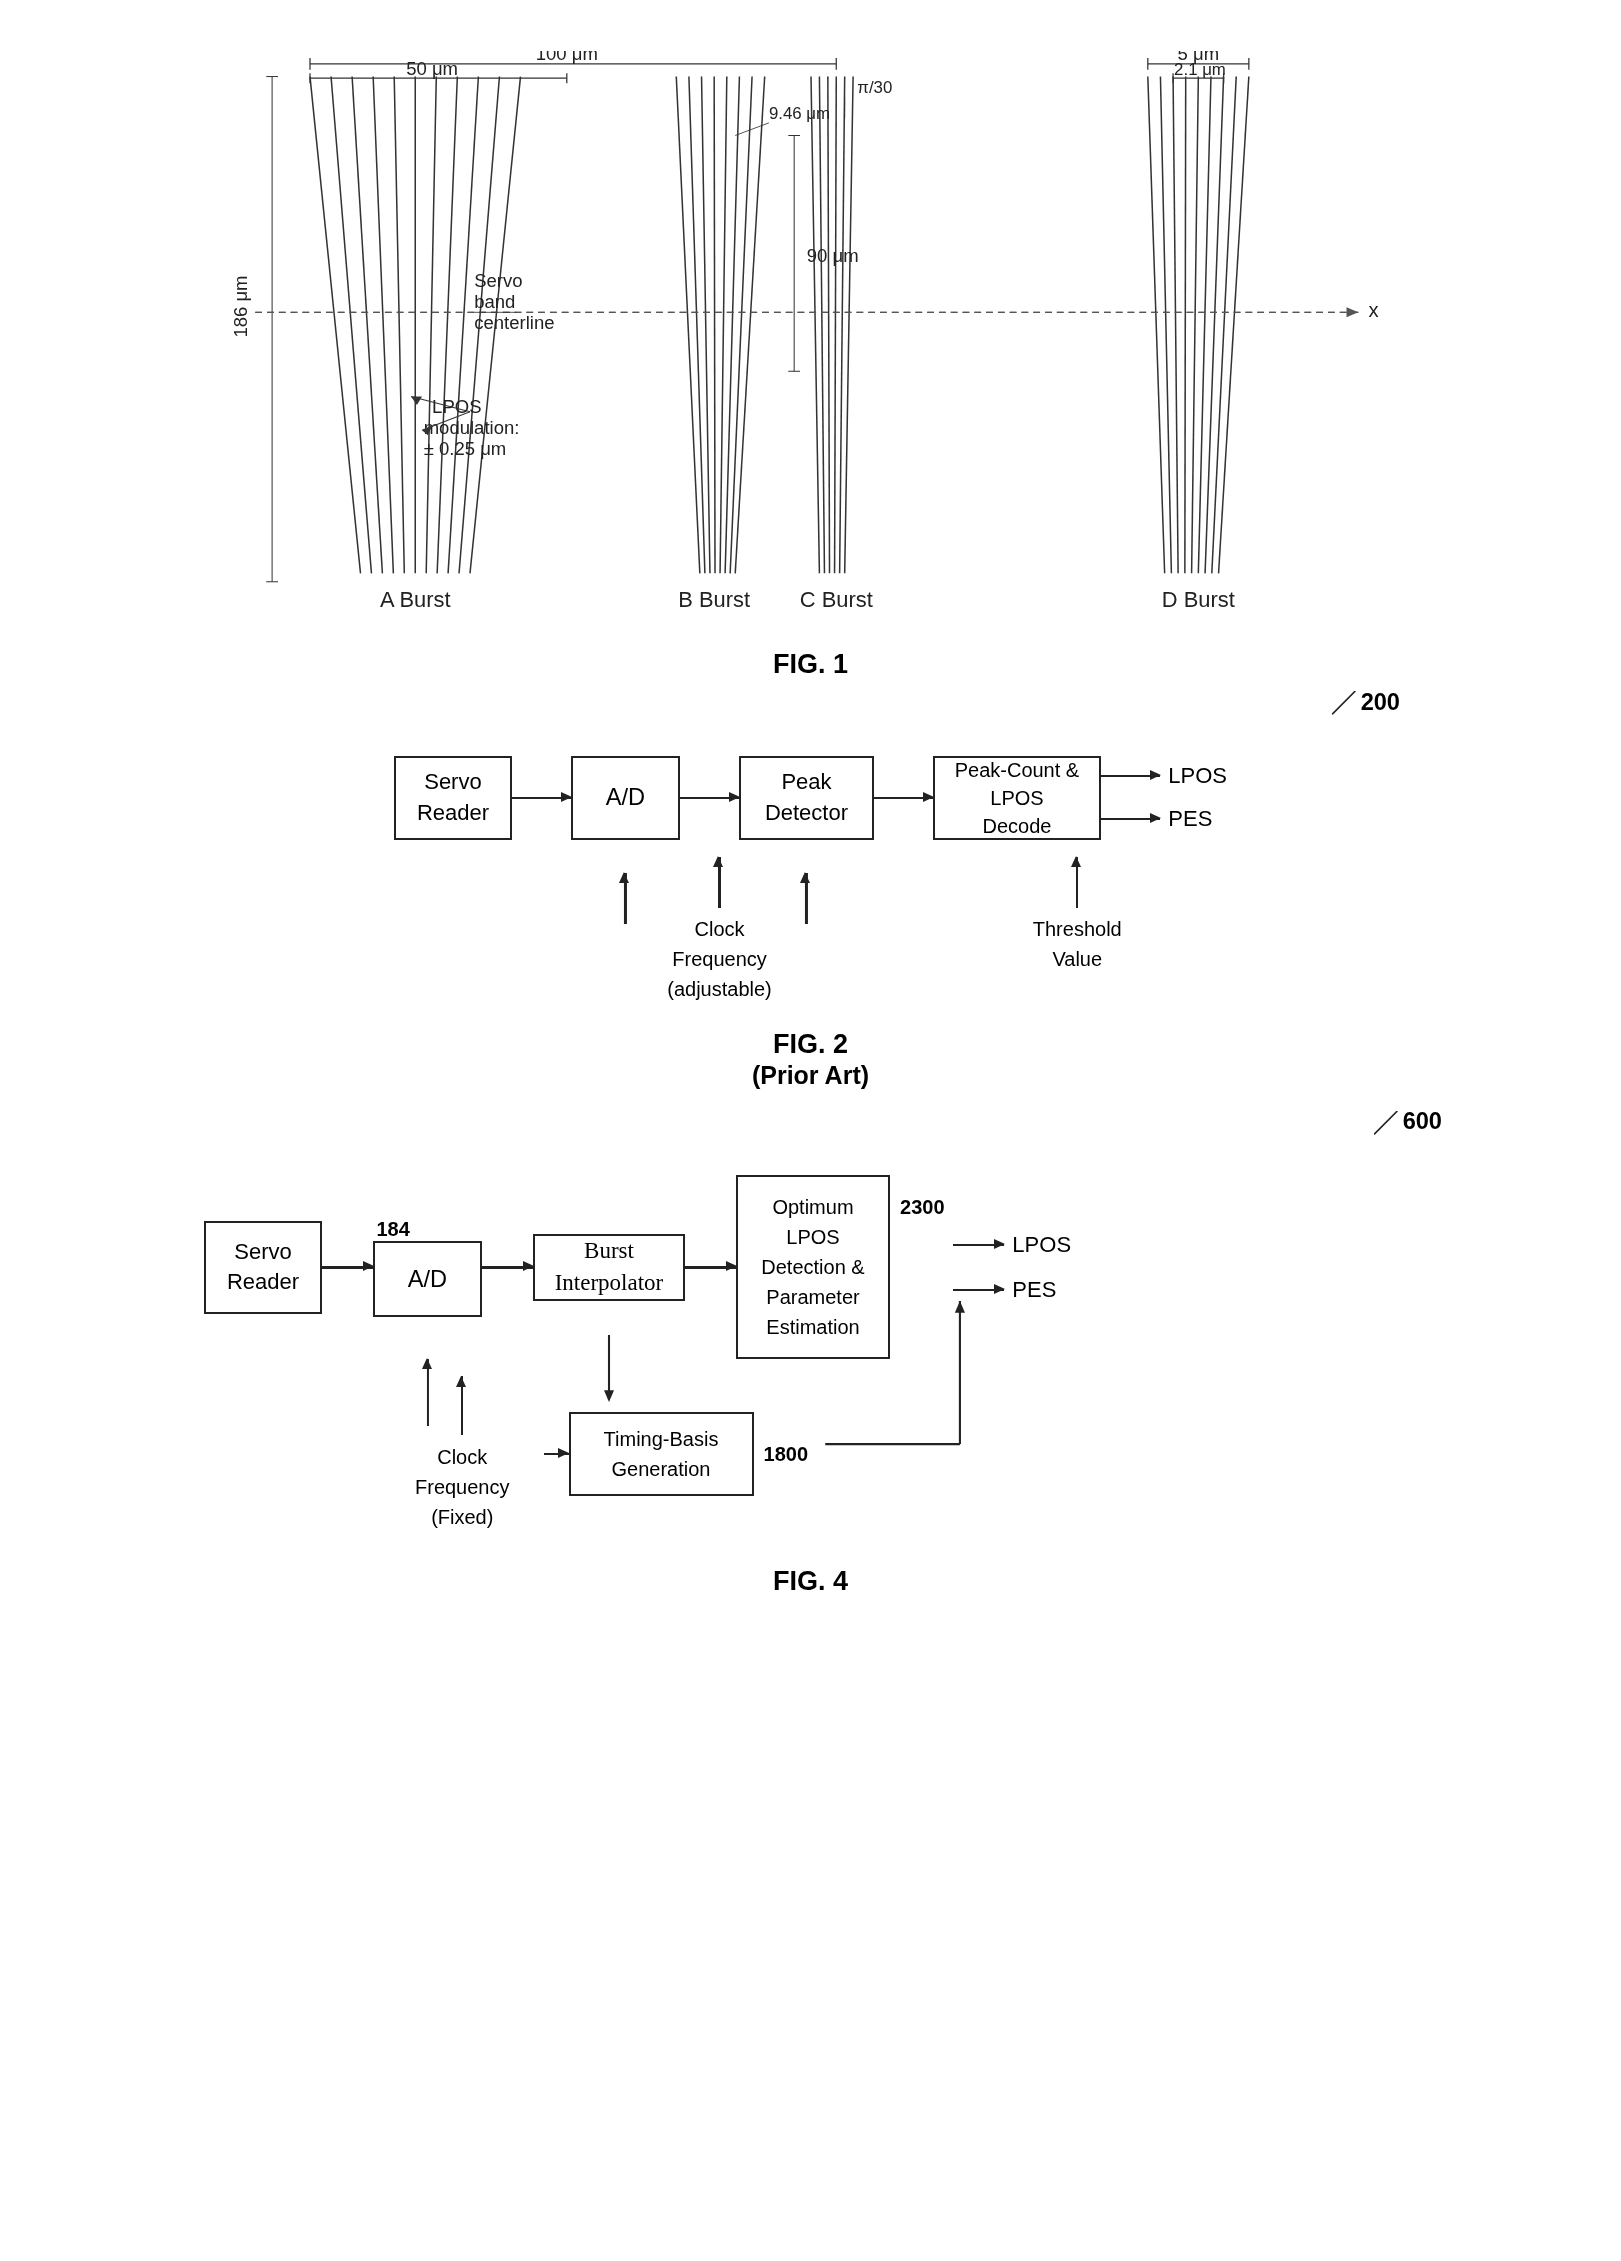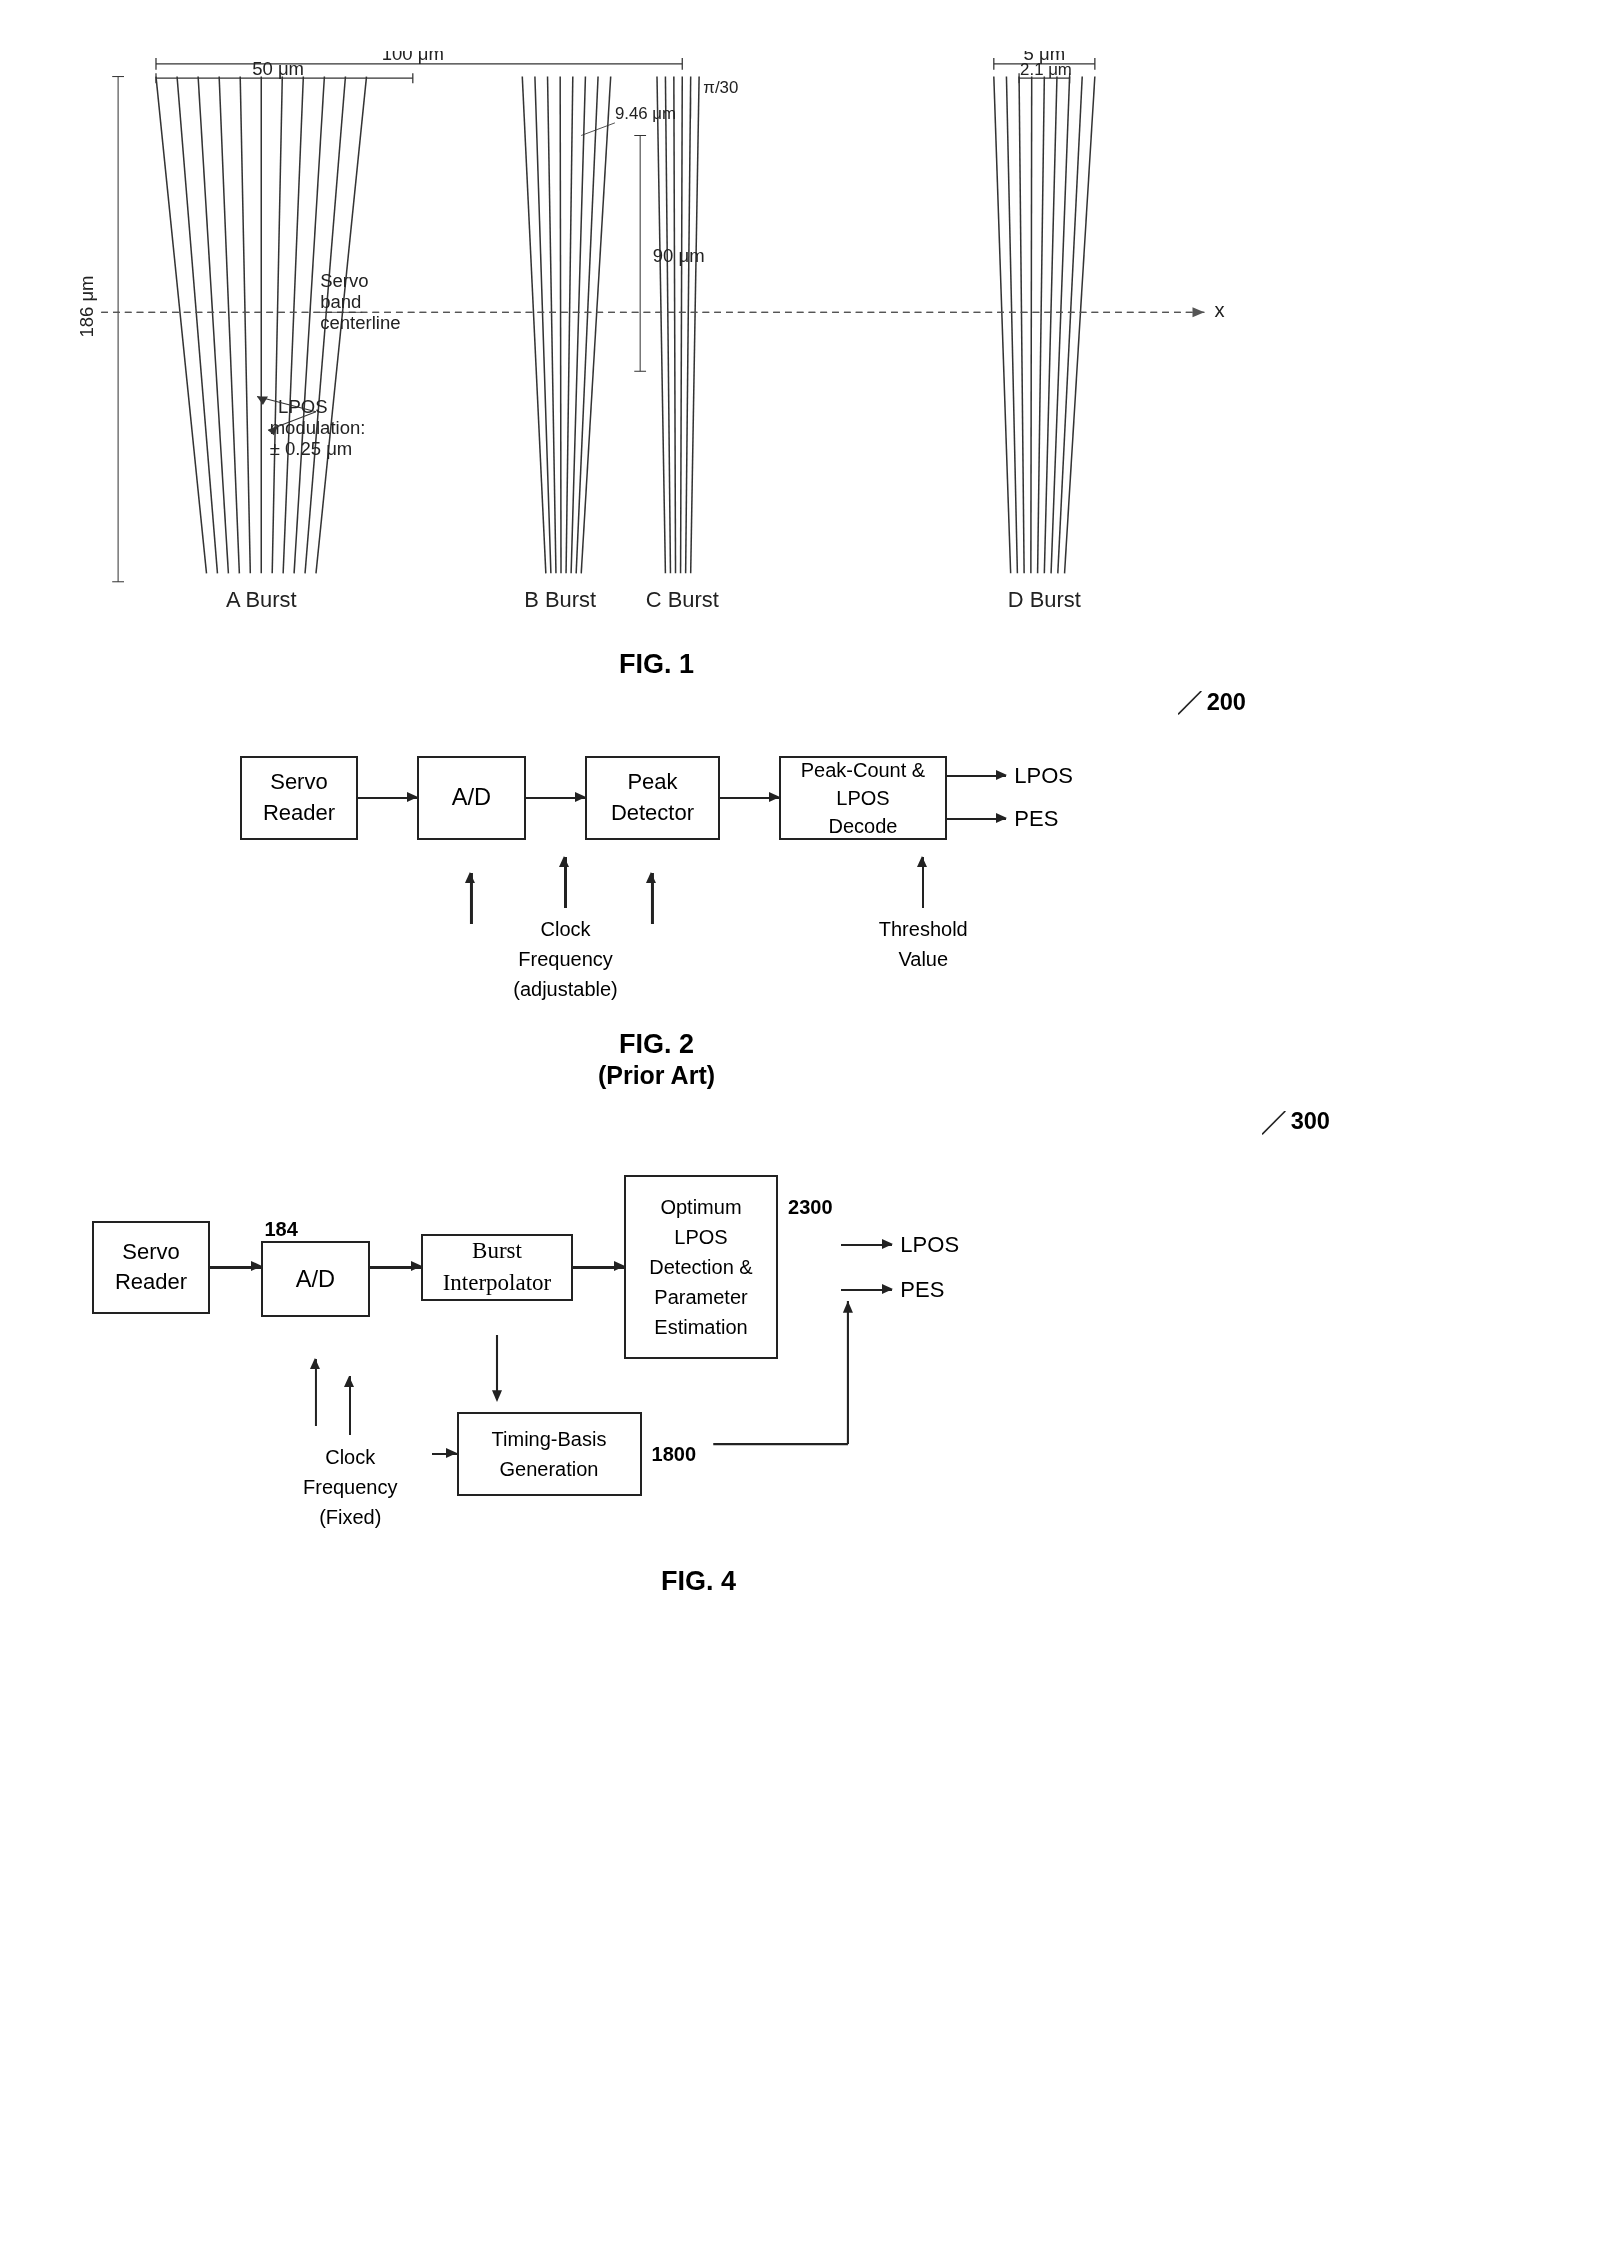--- a/index.html
+++ b/index.html
@@ -11,20 +11,21 @@
       position: relative;
       overflow: hidden;
     }
     .page {
       width: 1621px;
       min-height: 2261px;
       background: #fff;
       padding: 34px 67px;
       display: flex;
       flex-direction: column;
+      align-items: center;
     }
 
     
     .fig1-container {
       width: 1179px;
       margin-top: 17px;
       position: relative;
     }
     .fig1-svg-wrap {
       width: 100%;
@@ -314,21 +315,21 @@
       <span>FIG. 2</span><br>
       <span style="font-size:25px;">(Prior Art)</span>
     </div>
   </div>
 
   <div class="fig3-container" style="margin-top:17px;">
     <div style="position: relative; width: 100%;">
       <span class="fig-number-tag">
         <svg width="25" height="25" style="vertical-align:middle;margin-right:3.4px;" viewBox="0 0 30 30">
             <line x1="0" y1="28" x2="28" y2="0" stroke="#222" stroke-width="2"></line>
-          </svg><span>300</span>
+          </svg><span>600</span>
       </span>
     </div>
 
     <div style="display:flex; flex-direction:row; align-items:center; justify-content:flex-start; margin-top:42px; position:relative; gap:0; padding-left:25px;">
 
       <div style="display:flex; flex-direction:column; align-items:center;">
         <div class="fc-box" style="width:118px; height:93px; font-size:22px; line-height:1.4;">
           <span>Servo<br>Reader</span>
         </div>
       </div>

